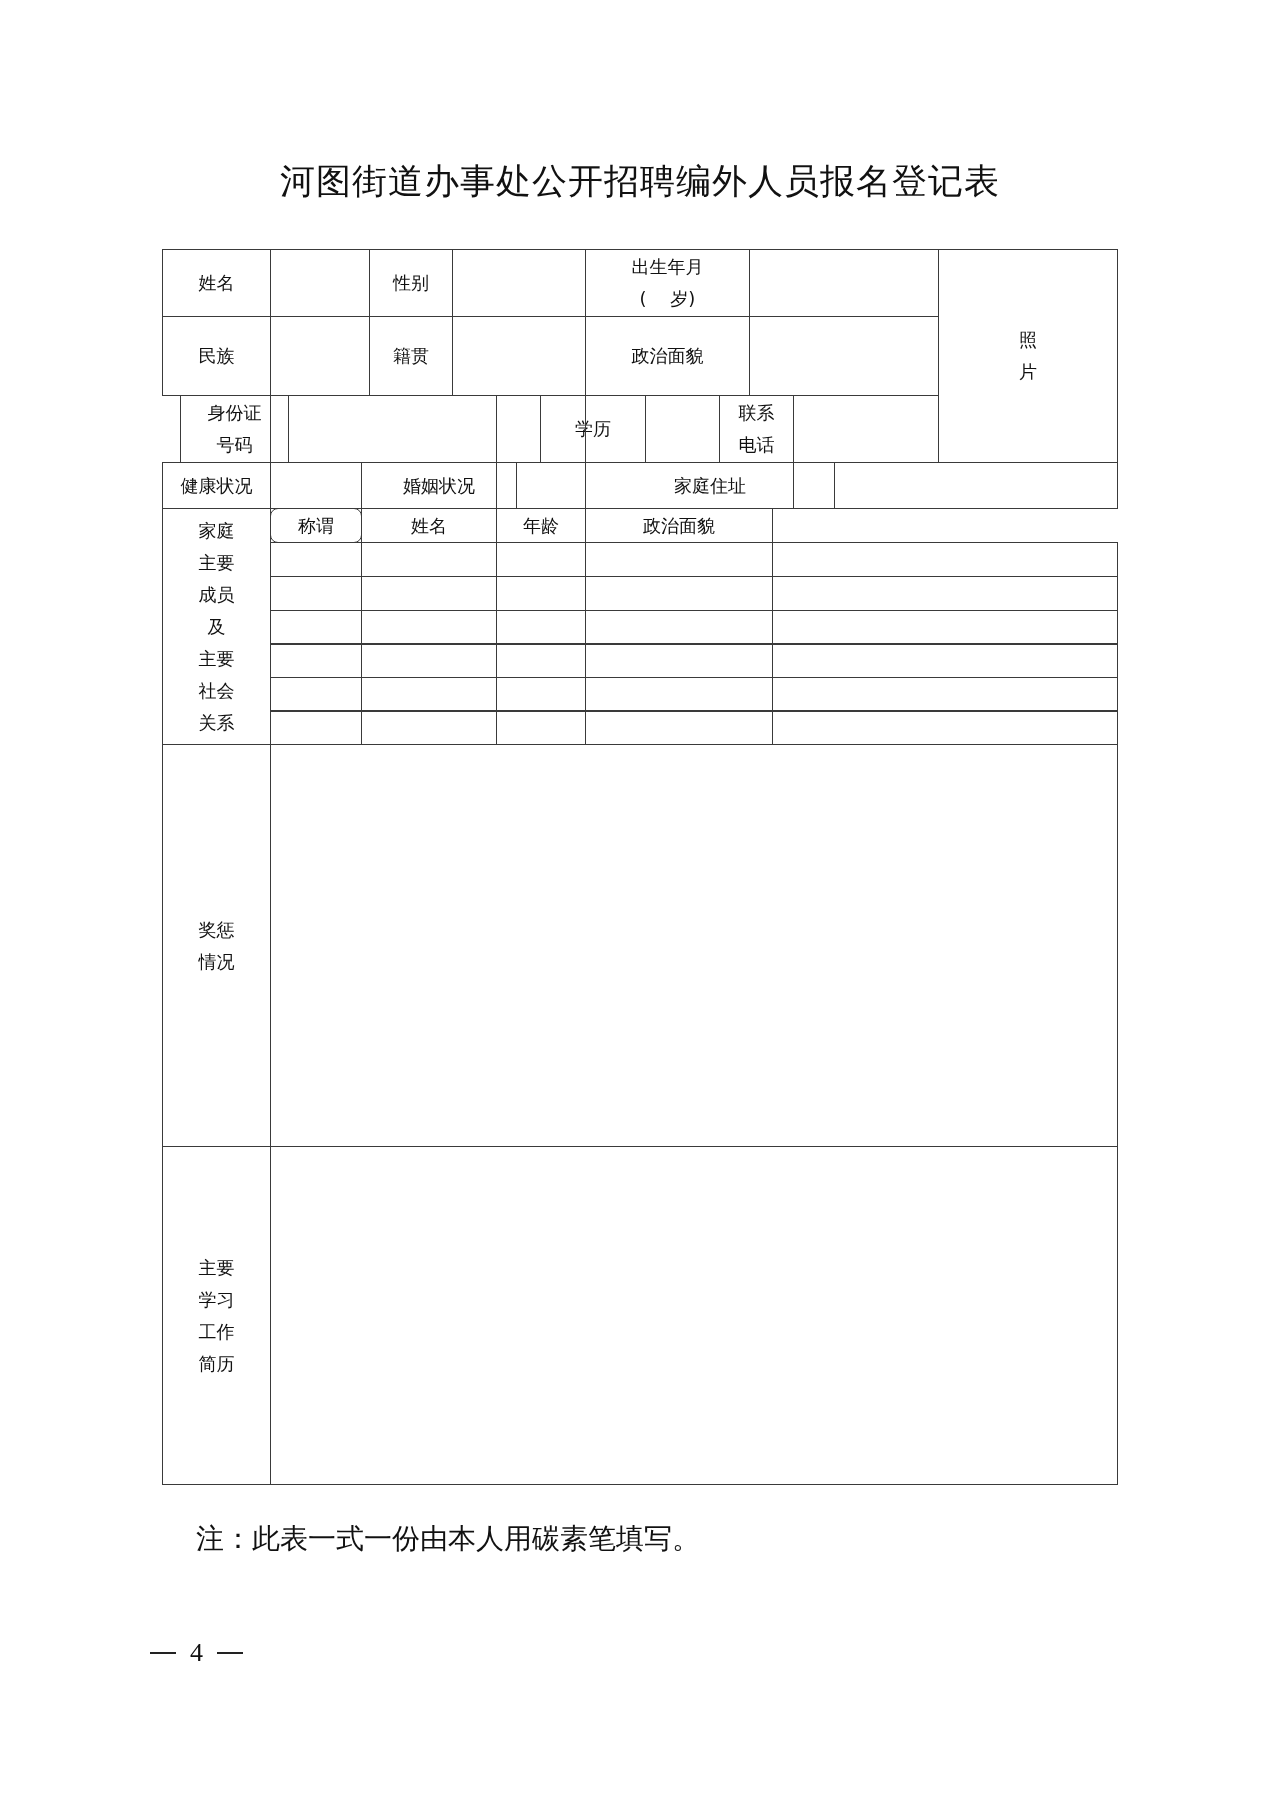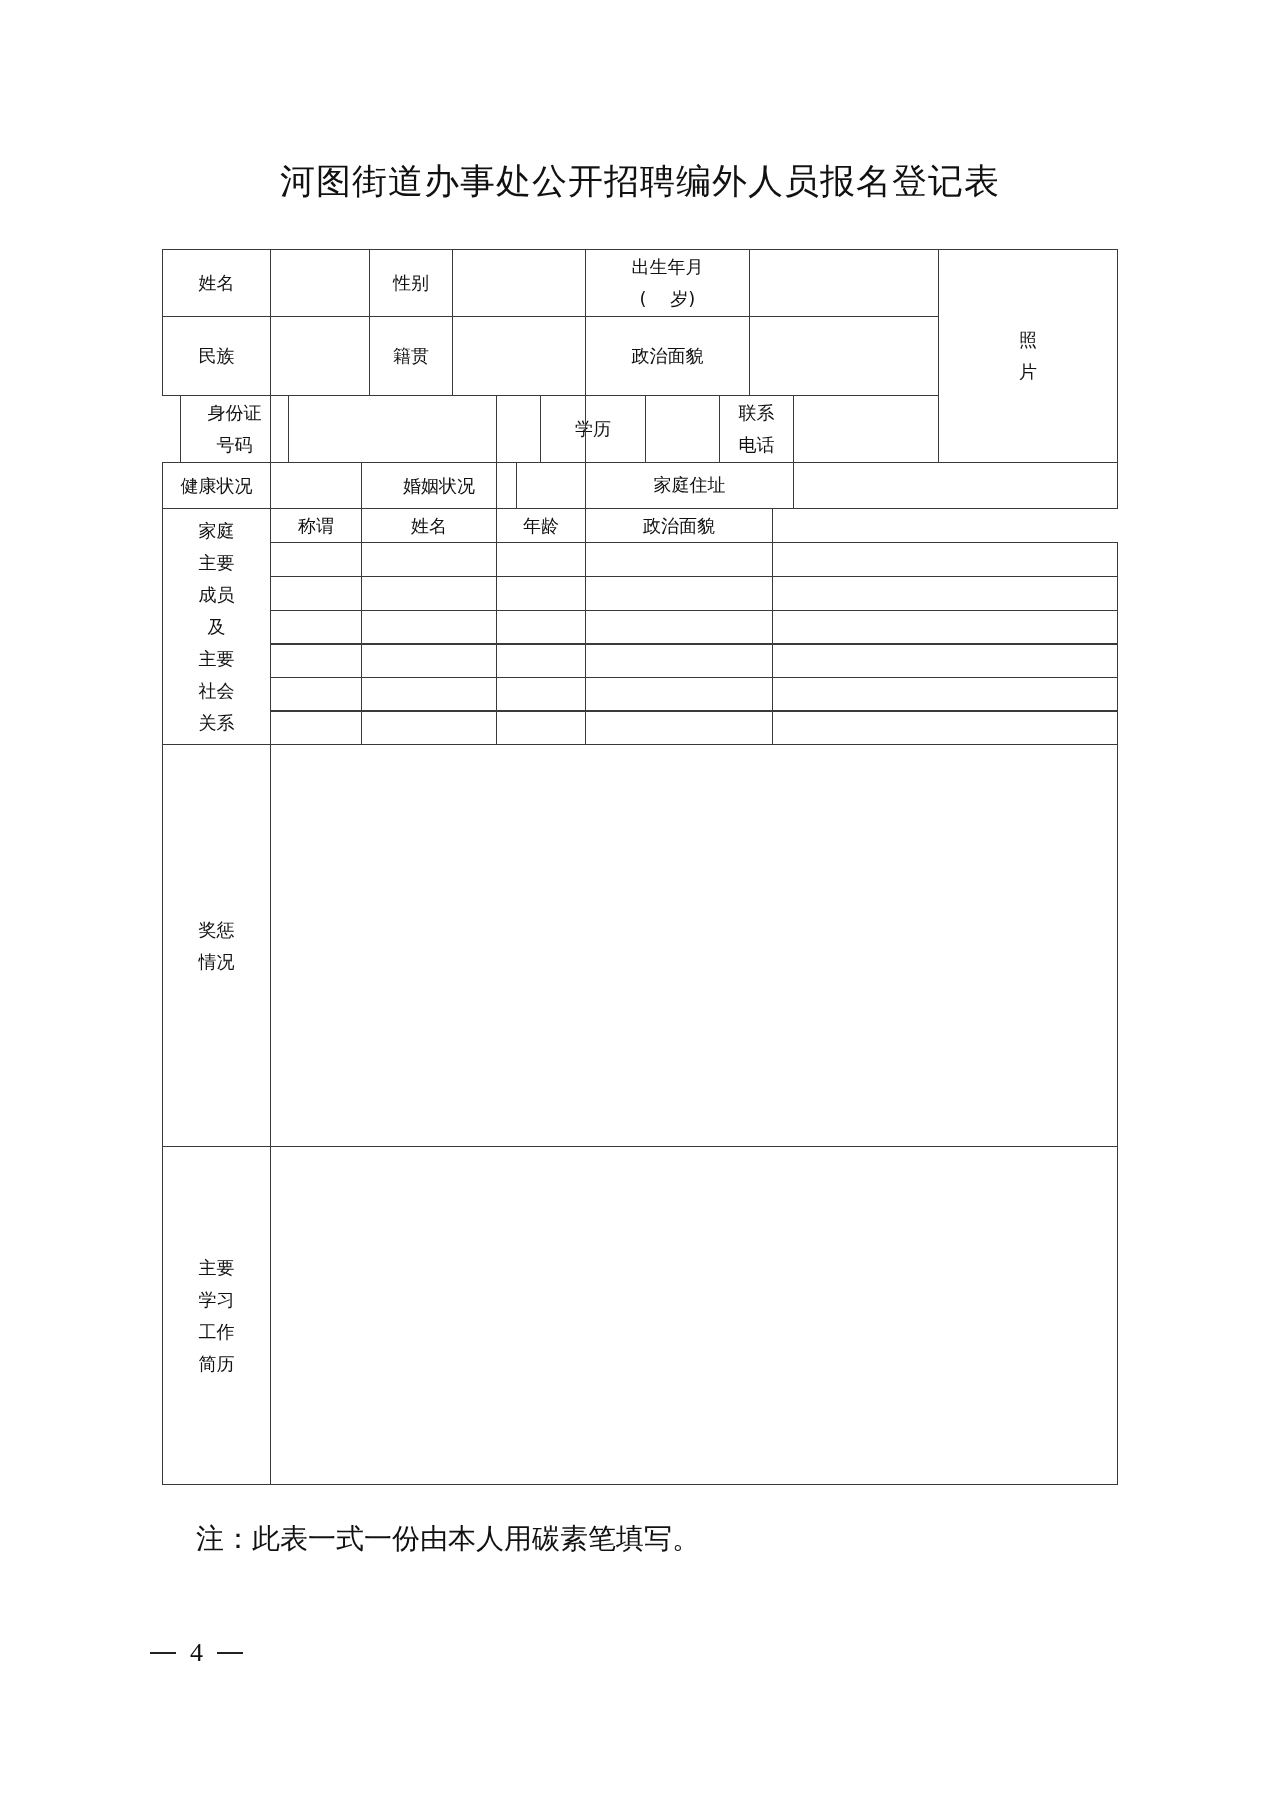--- a/index.html
+++ b/index.html
@@ -74,36 +74,36 @@
   <div class="cell input" style="left:793px;top:395px;width:146px;height:68px;"></div>
 
   <div class="cell" style="left:162px;top:462px;width:109px;height:47px;">
       <span class="lbl">健康状况</span>
     </div>
   <div class="cell input" style="left:270px;top:462px;width:92px;height:47px;"></div>
   <div class="cell" style="left:361px;top:462px;width:156px;height:47px;">
       <span class="lbl">婚姻状况</span>
     </div>
   <div class="cell input" style="left:496px;top:462px;width:90px;height:47px;"></div>
-  <div class="cell" style="left:585px;top:462px;width:209px;height:47px;font-family:Liberation Mono, monospace;">
+  <div class="cell" style="left:585px;top:462px;width:250px;height:47px;">
       <span class="lbl">家庭住址</span>
     </div>
   <div class="cell input" style="left:793px;top:462px;width:325px;height:47px;"></div>
 
   <div class="cell" style="left:162px;top:508px;width:109px;height:237px;">
       <span class="vlabel">家庭
 主要
 成员
 及
 主要
 社会
 关系</span>
     </div>
 
-  <div class="cell" style="left:270px;top:508px;width:92px;height:35px;">
+  <div class="cell" style="left:270px;top:508px;width:92px;height:35px;border-radius:8px;">
       <span>称谓</span>
     </div>
   <div class="cell" style="left:361px;top:508px;width:136px;height:35px;">
       <span>姓名</span>
     </div>
   <div class="cell" style="left:496px;top:508px;width:90px;height:35px;">
       <span>年龄</span>
     </div>
   <div class="cell" style="left:585px;top:508px;width:188px;height:35px;">
       <span>政治面貌</span>

